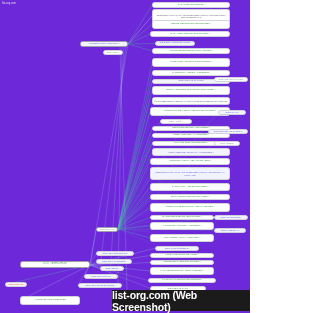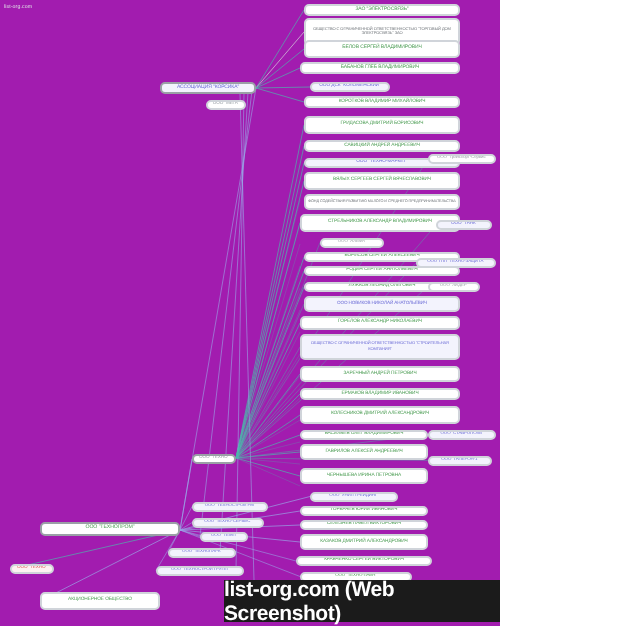--- a/index.html
+++ b/index.html
@@ -1,20 +1,20 @@
 <!DOCTYPE html>
 <html><head>
 <meta charset="utf-8">
 <style>
   html,body{margin:0;padding:0;background:#ffffff;}
   #stage{
     position:relative;
     width:250px;height:313px;
     overflow:hidden;
-    background:#a21caf;
+    background:#6d28d9;
     font-family:"Liberation Sans", sans-serif;
   }
   #edges{position:absolute;left:0;top:0;width:250px;height:313px;}
   .node{
     position:absolute;
     box-sizing:border-box;
     border:0.5px solid #d0d4da;
     border-radius:2.5px;
     background:#ffffff;
     display:flex;

